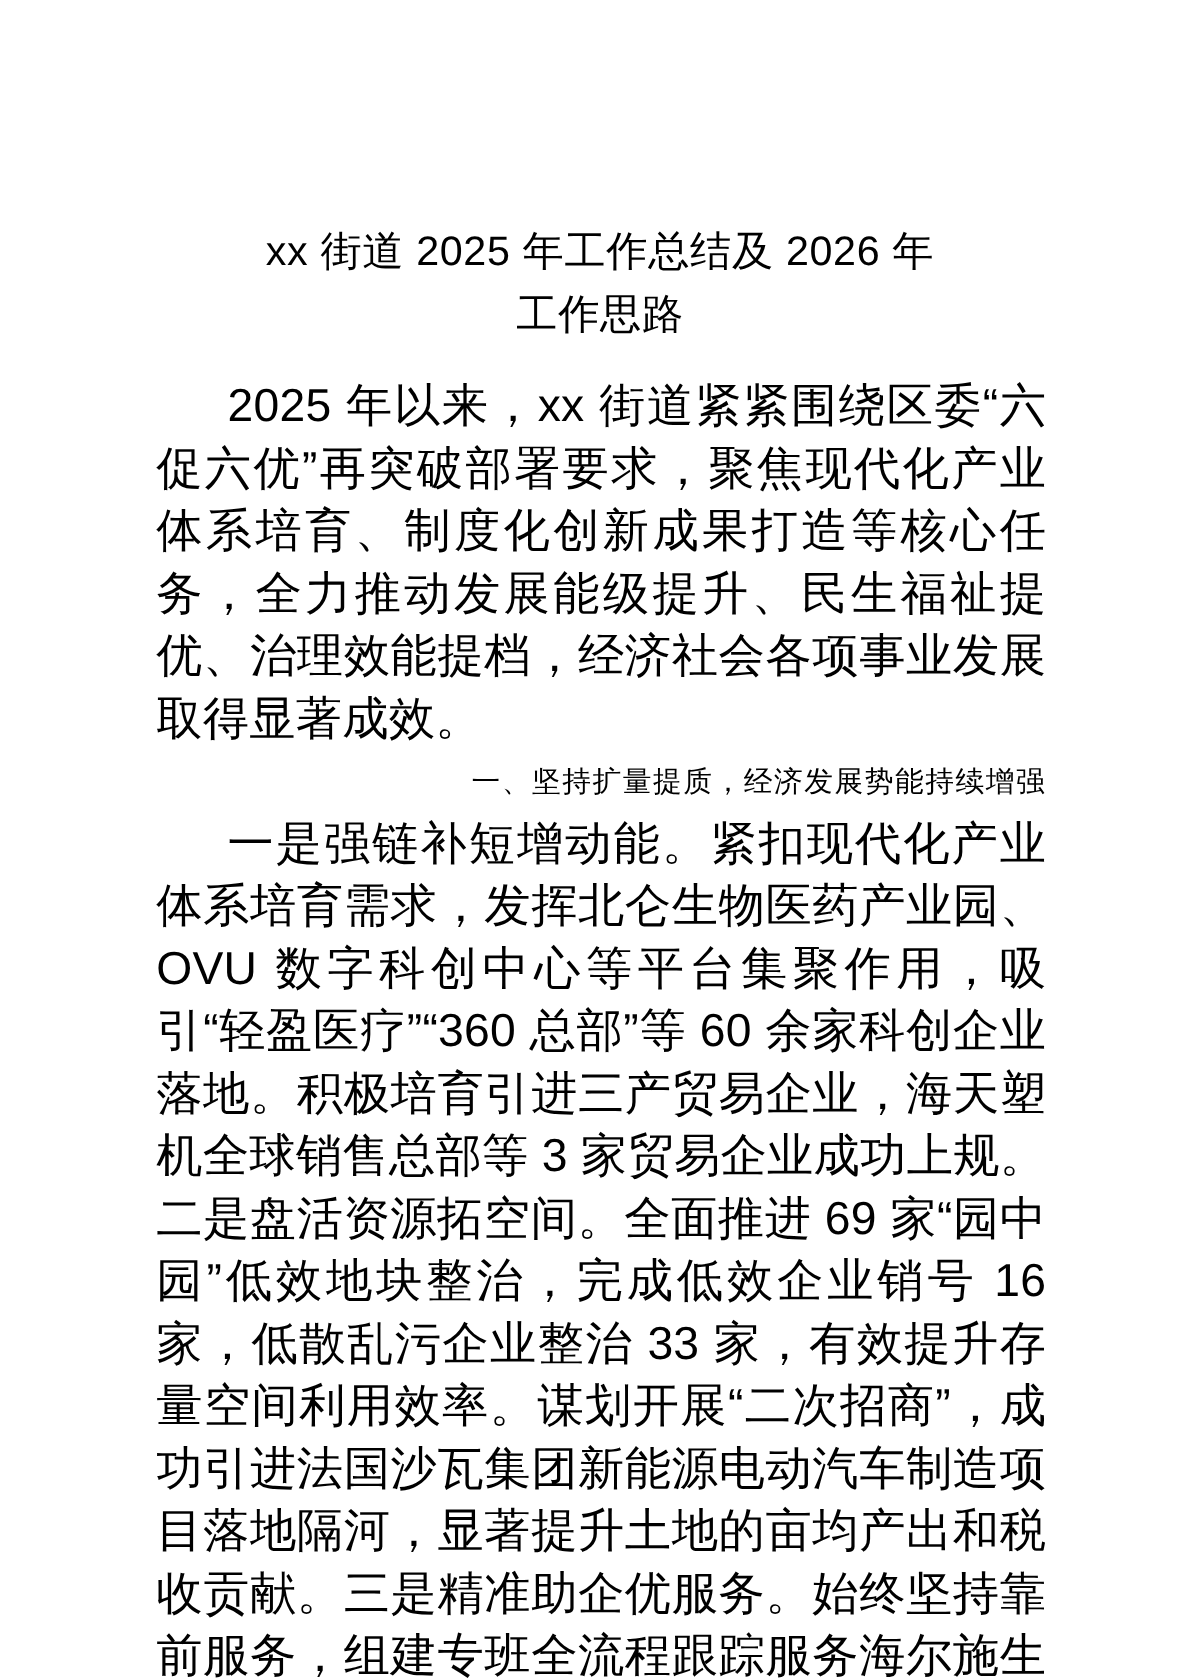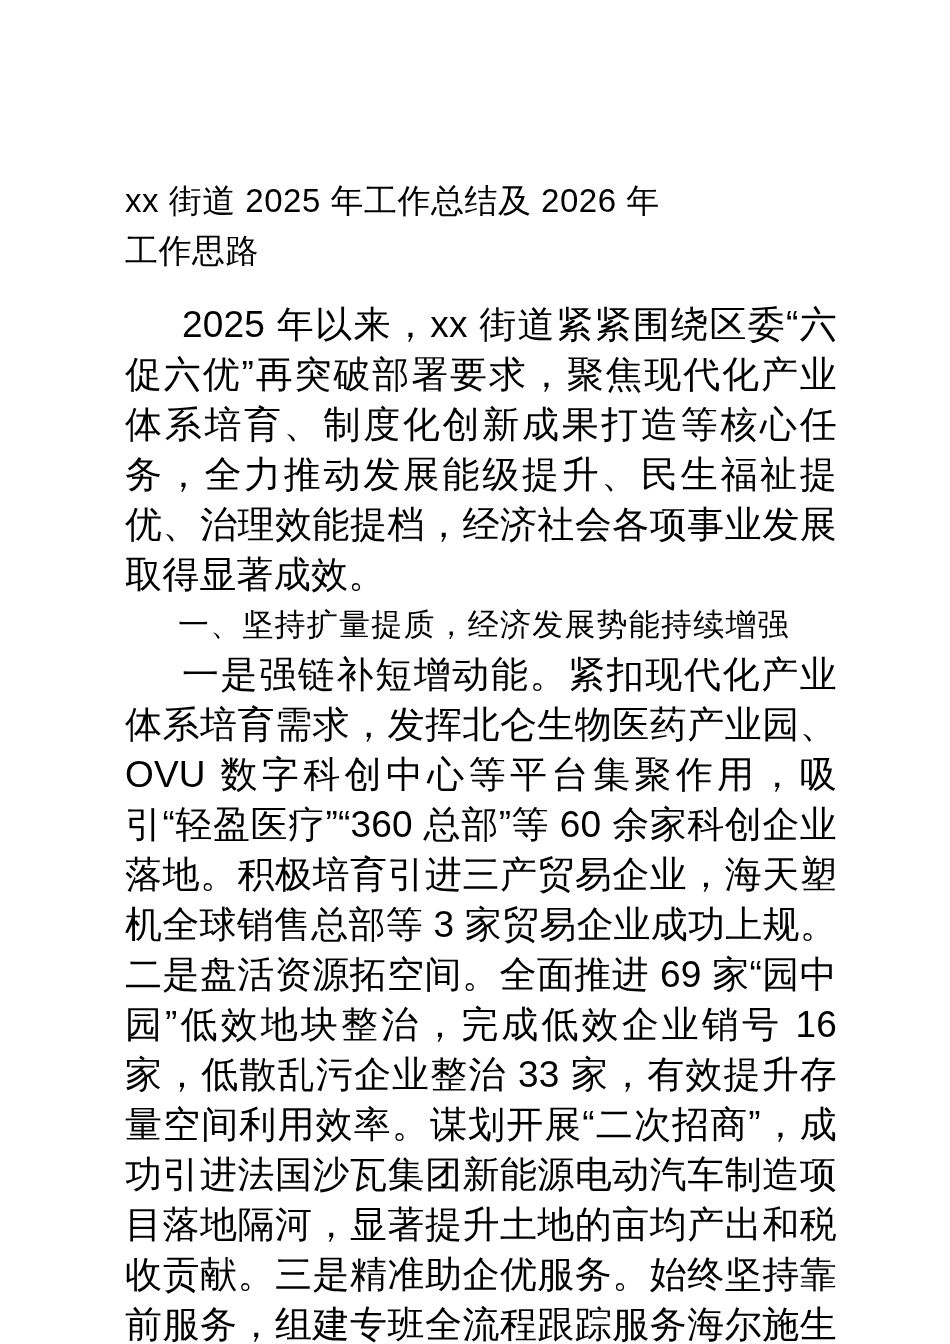--- a/index.html
+++ b/index.html
@@ -26,21 +26,21 @@
     height: 1344px;
     background: #ffffff;
   }
 
   
   .doc-title {
     position: absolute;
     left: 125px;
     top: 176px;
     width: 710px;
-    text-align: left;
+    text-align: center;
     font-size: 33px;
     line-height: 50px;
     letter-spacing: 0.5px;
     font-weight: 400;
     color: #000000;
     white-space: pre-line;
   }
 
   
   .body-block {
@@ -56,24 +56,24 @@
     line-height: 50px;
     text-align: justify;
     text-justify: inter-ideograph;
     text-indent: 57px;
     letter-spacing: 0.2px;
     color: #000000;
     word-break: break-all;
   }
 
   .para.section-heading {
-    font-size: 31px;
+    font-size: 23px;
     letter-spacing: 1.2px;
     text-indent: 53px;
-    text-align: left;
+    text-align: right;
   }
 
   
   .para.flow {
     text-align: justify;
   }
 </style>
 </head>
 <body>
 

